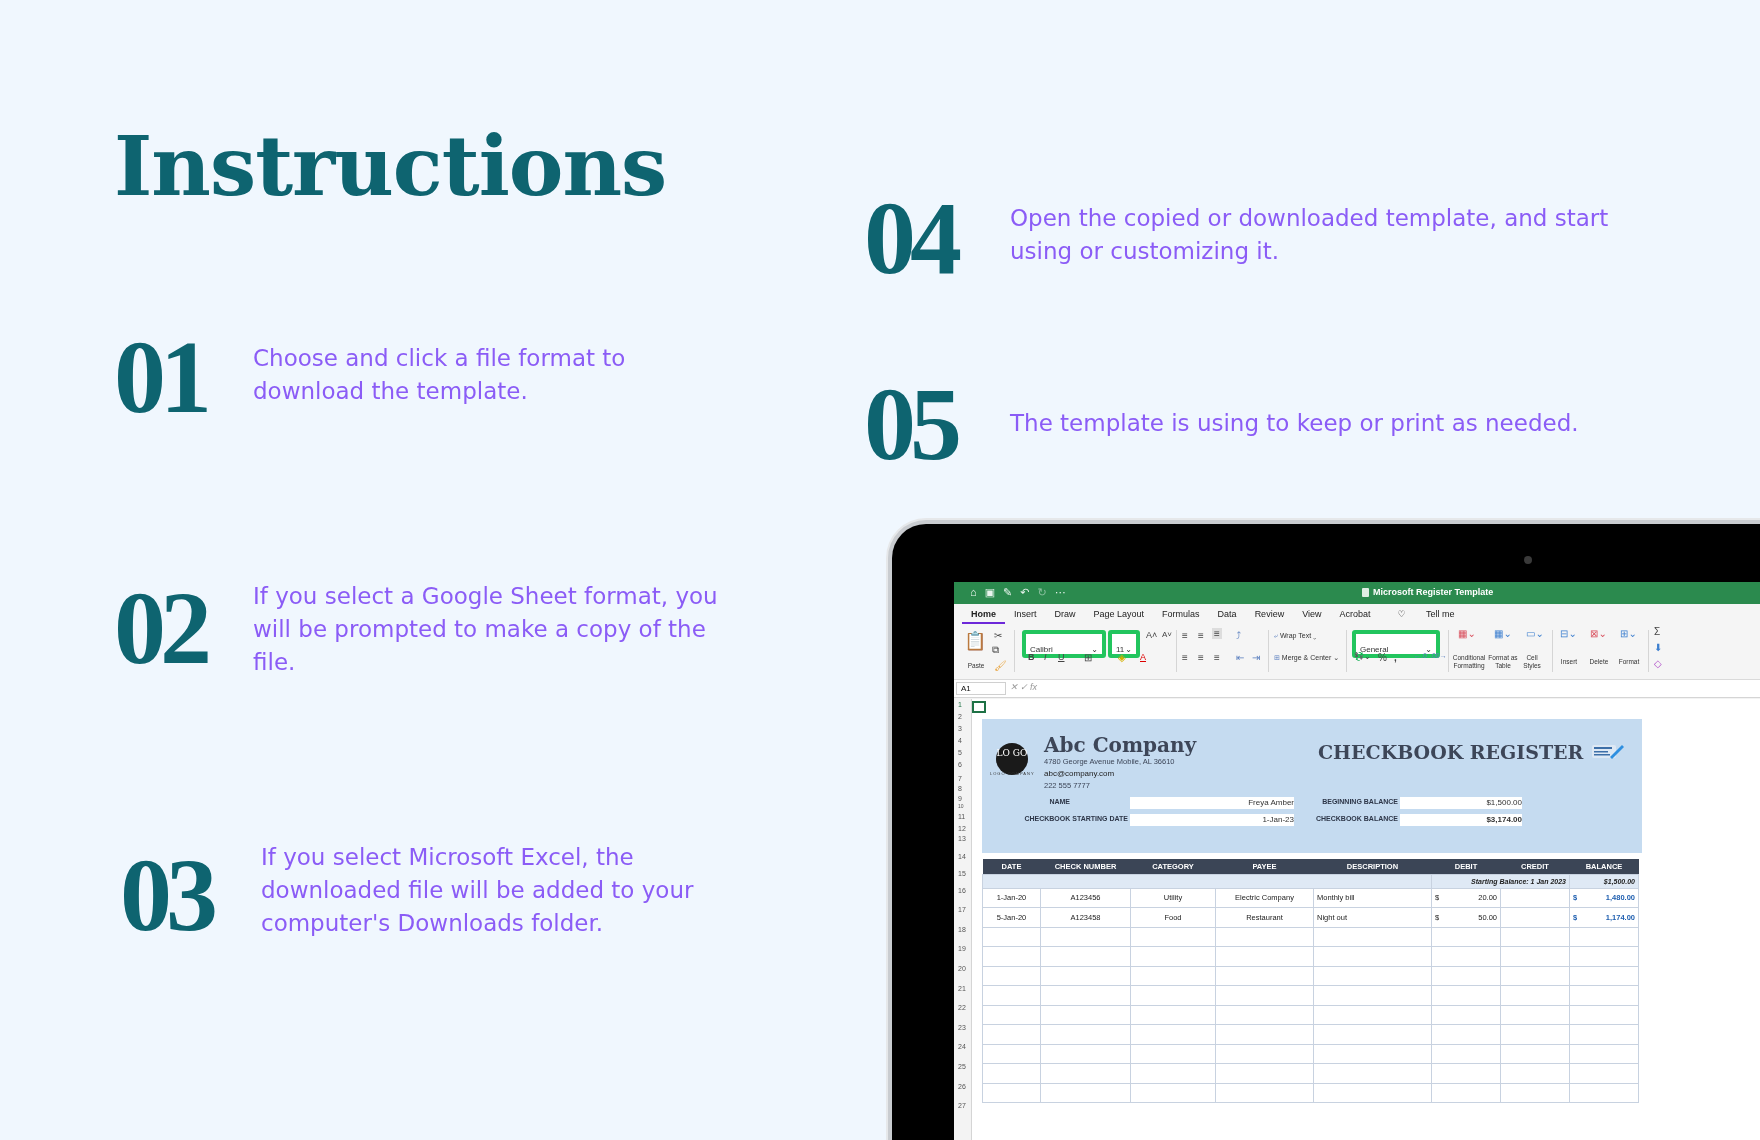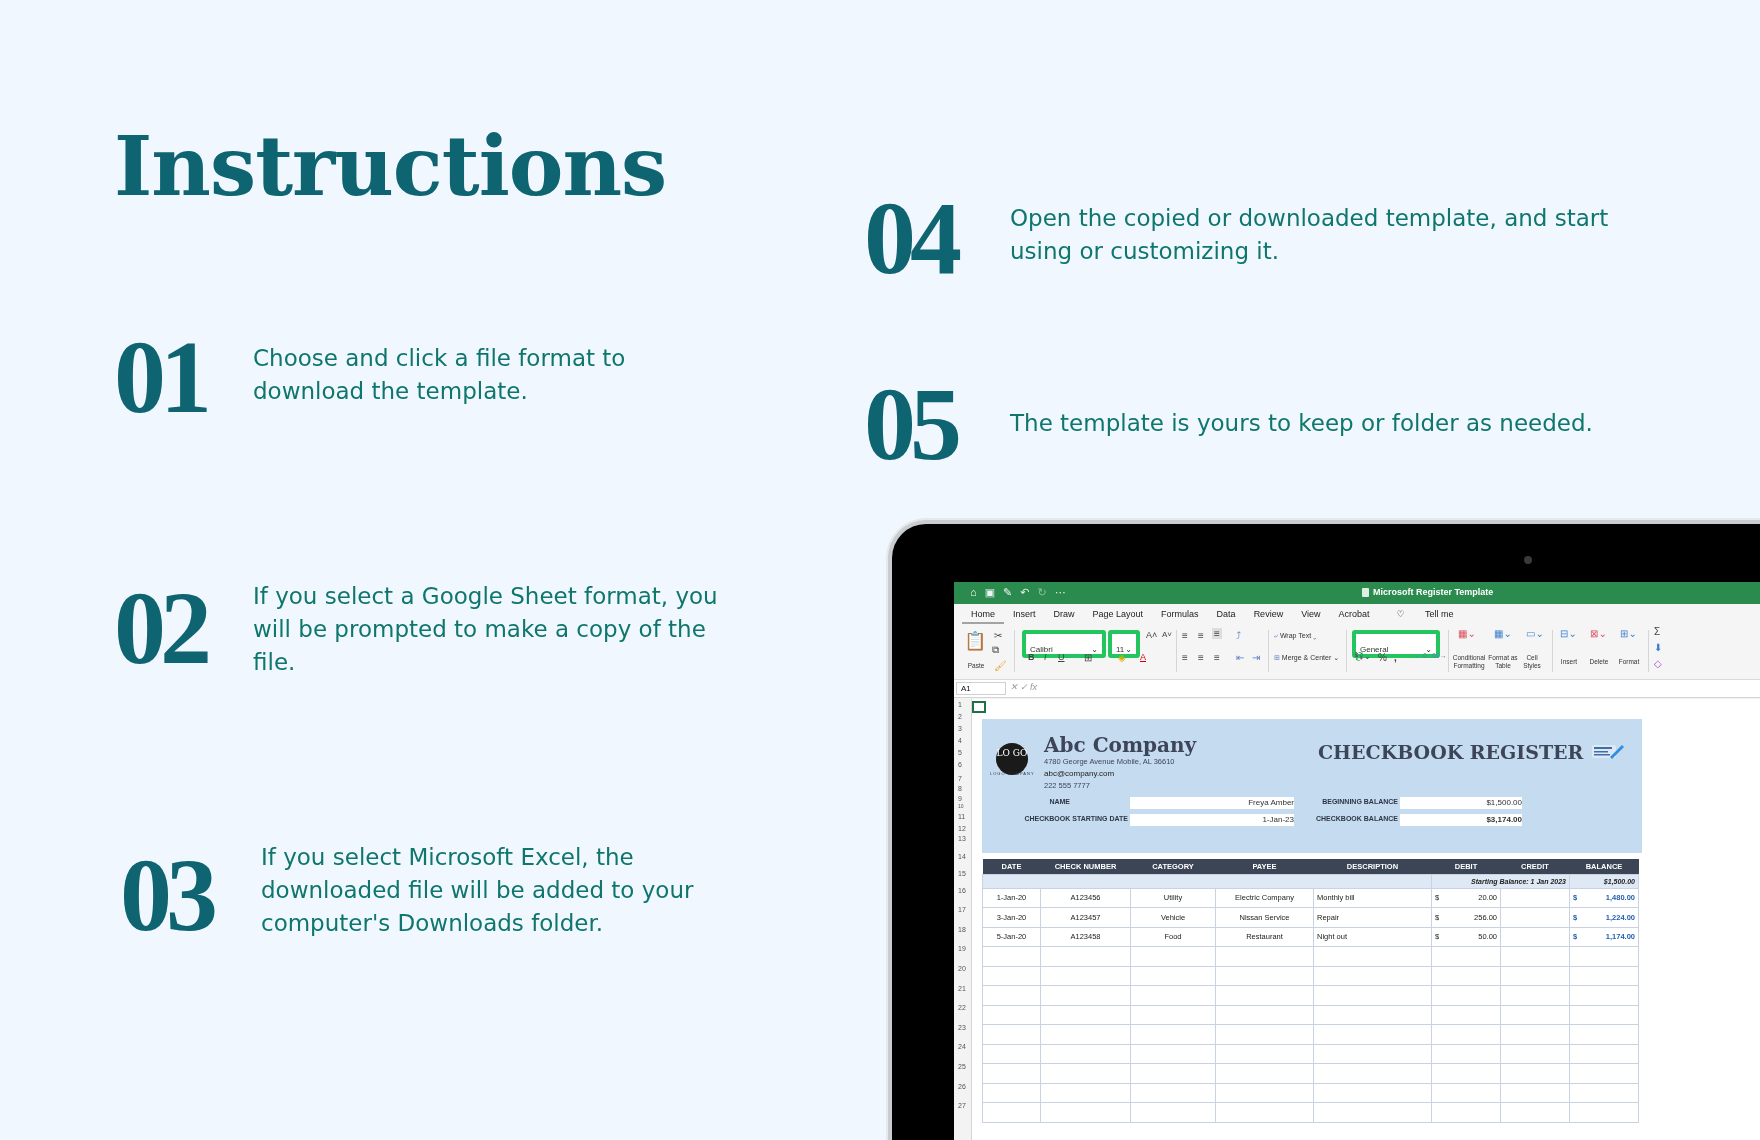--- a/index.html
+++ b/index.html
@@ -1,35 +1,35 @@
 <!DOCTYPE html>
 <html><head>
 <meta charset="utf-8">
 <style>
   * { box-sizing: border-box; margin: 0; padding: 0; }
   html, body { width: 1760px; height: 1140px; overflow: hidden; }
   body { background: #f0f7fe; font-family: "Liberation Sans", sans-serif; position: relative; color: #111; }
 
   .title { position: absolute; left: 114px; top: 118px; font-family: "DejaVu Serif", serif; font-weight: bold; font-size: 82px; color: #0e6470; letter-spacing: -1px; }
   .step-num { position: absolute; font-family: "Liberation Serif", serif; font-weight: bold; font-size: 104px; color: #0e6470; letter-spacing: -6px; line-height: 1; }
-  .step-text { position: absolute; font-family: "DejaVu Sans", sans-serif; font-size: 23px; line-height: 33px; color: #0f766e; }
+  .step-text { position: absolute; font-family: "DejaVu Sans", sans-serif; font-size: 23px; line-height: 33px; color: #8b5cf6; }
 
   
   .laptop { position: absolute; left: 888px; top: 520px; width: 900px; height: 640px; background: #000; border-radius: 38px 0 0 0; border: 4px solid #c9ccd0; border-right: none; border-bottom: none; box-shadow: 0 0 0 2px #e6e8ea; }
   .camera { position: absolute; left: 632px; top: 32px; width: 8px; height: 8px; border-radius: 50%; background: #3a3a3a; }
   .screen { position: absolute; left: 62px; top: 58px; right: 0; bottom: 0; background: #fff; overflow: hidden; font-family: "Liberation Sans", sans-serif; }
 
   .titlebar { height: 22px; background: #2b8a4e; color: #fff; position: relative; font-size: 9px; }
   .tb-icons { position: absolute; left: 16px; top: 4px; display: flex; gap: 8px; font-size: 11px; color: #e9f5ee; }
   .tb-title { position: absolute; left: 408px; top: 5px; font-weight: bold; font-size: 9px; display: flex; align-items: center; gap: 4px; }
   .tb-doc-icon { width: 7px; height: 9px; background: #dfeee4; border-radius: 1px; display: inline-block; }
 
   .menubar { height: 20px; background: #f5f5f5; display: flex; align-items: center; gap: 0; font-size: 9px; padding-left: 8px; color: #222; }
   .menubar span { padding: 0 9px; height: 20px; line-height: 20px; }
-  .menubar .active { font-weight: normal; border-bottom: 2px solid #a3a3a3; }
+  .menubar .active { font-weight: bold; border-bottom: 2px solid #6d28d9; }
 
   .ribbon { height: 56px; background: #f5f5f5; border-bottom: 1px solid #dadada; position: relative; font-size: 7px; color: #333; }
   .rb-box { position: absolute; background: #fff; border: 4px solid #22c55e; border-radius: 3px; font-size: 8px; padding: 10px 4px; height: 14px; line-height: 11px; }
   .rb-label { position: absolute; text-align: center; font-size: 6.5px; line-height: 8px; color: #333; }
   .rb-icon { position: absolute; font-size: 10px; color: #444; }
   .rb-sep { position: absolute; top: 6px; width: 1px; height: 42px; background: #d5d5d5; }
 
   .formulabar { height: 18px; background: #fff; border-bottom: 1px solid #d5d5d5; position: relative; font-size: 8px; }
   .namebox { position: absolute; left: 2px; top: 2px; width: 50px; height: 13px; border: 1px solid #d0d0d0; padding-left: 4px; line-height: 11px; }
   .fx { position: absolute; left: 56px; top: 2px; color: #999; font-style: italic; font-size: 9px; }
@@ -79,21 +79,21 @@
 <div>
   <div class="step-num" style="left:120px;top:843px;">03</div>
   <div class="step-text" style="left:261px;top:841px;width:460px;">If you select Microsoft Excel, the downloaded file will be added to your computer's Downloads folder.</div>
 </div>
 <div>
   <div class="step-num" style="left:864px;top:186px;">04</div>
   <div class="step-text" style="left:1010px;top:202px;width:620px;">Open the copied or downloaded template, and start using or customizing it.</div>
 </div>
 <div>
   <div class="step-num" style="left:864px;top:372px;">05</div>
-  <div class="step-text" style="left:1010px;top:407px;width:620px;">The template is yours to keep or folder as needed.</div>
+  <div class="step-text" style="left:1010px;top:407px;width:620px;">The template is using to keep or print as needed.</div>
 </div>
 
 <div class="laptop">
   <div class="camera"></div>
   <div class="screen">
     <div class="titlebar">
       <div class="tb-icons">
         <span>⌂</span>
         <span>▣</span>
         <span>✎</span>
@@ -299,40 +299,20 @@
               </td>
           <td></td>
           <td class="bal">
                 <div class="cur">
                   <span>$</span>
                   <span>1,480.00</span>
                 </div>
               </td>
         </tr>
         <tr>
-          <td class="c">3-Jan-20</td>
-          <td class="c">A123457</td>
-          <td class="c">Vehicle</td>
-          <td class="c">Nissan Service</td>
-          <td>Repair</td>
-          <td>
-                <div class="cur">
-                  <span>$</span>
-                  <span>256.00</span>
-                </div>
-              </td>
-          <td></td>
-          <td class="bal">
-                <div class="cur">
-                  <span>$</span>
-                  <span>1,224.00</span>
-                </div>
-              </td>
-        </tr>
-        <tr>
           <td class="c">5-Jan-20</td>
           <td class="c">A123458</td>
           <td class="c">Food</td>
           <td class="c">Restaurant</td>
           <td>Night out</td>
           <td>
                 <div class="cur">
                   <span>$</span>
                   <span>50.00</span>
                 </div>

